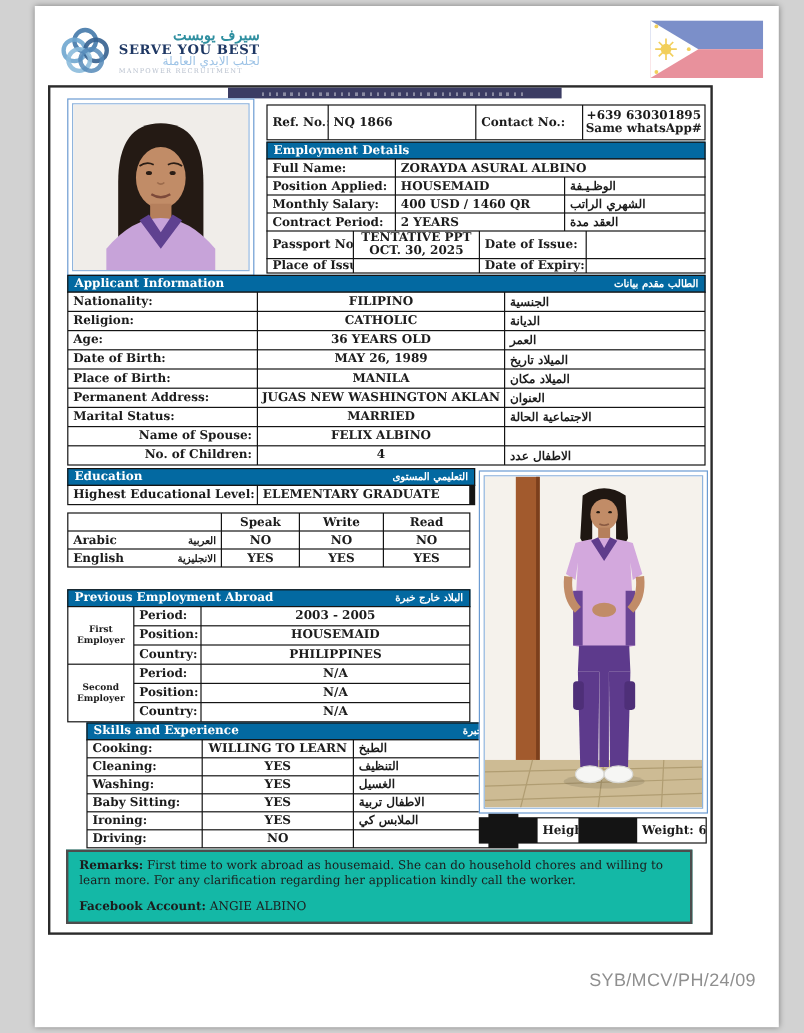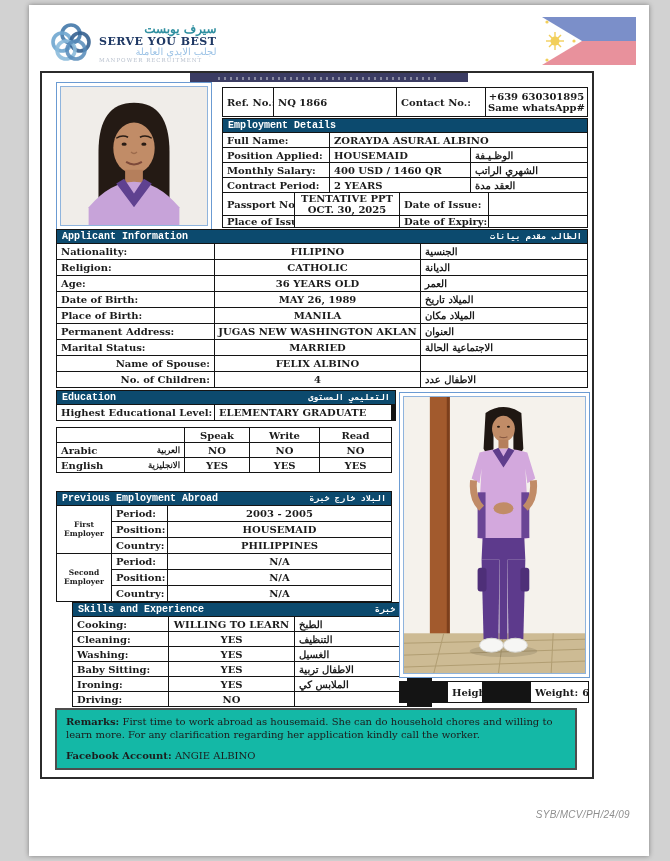--- a/index.html
+++ b/index.html
@@ -47,23 +47,23 @@
   .tbl > div { background:#fff; display:flex; align-items:center; padding:0 4px;
                font-size:10px; font-weight:bold; white-space:nowrap; overflow:hidden; }
   .c   { justify-content:center; padding:0 1px; }
   .r   { justify-content:flex-end; }
   .arb { justify-content:flex-end; font-size:9px; direction:rtl; }
   .small { font-size:8.5px; }
   .two-line { flex-direction:column; align-items:flex-start; justify-content:center;
               line-height:1.15; font-size:9.5px; }
 
   .sec-hdr {
-    height:15px; background:#0c4a6e; border:1px solid #141414; color:#fff;
+    height:15px; background:#0369a1; border:1px solid #141414; color:#fff;
     display:flex; align-items:center; justify-content:space-between; padding:0 5px;
-    font-size:10px; font-weight:bold;font-family:Liberation Mono, monospace;
+    font-size:10px; font-weight:bold;
   }
   .sec-hdr .hdr-arb { font-size:8.5px; direction:rtl; }
   .stack > * + * { margin-top:-1px; }
 
   
   .ref-table    { left:222px; top:87px;  width:366px; grid-template-columns:50px 122px 88px 101px; grid-auto-rows:28px; }
   .emp-section  { left:222px; top:118px; width:366px; }
   .emp-name     { grid-template-columns:106px 257px; grid-auto-rows:14px; }
   .emp-rows     { grid-template-columns:106px 140px 116px; grid-auto-rows:14px; }
   .emp-pass     { grid-template-columns:71px 104px 88px 98px; grid-auto-rows:22px; }
@@ -86,21 +86,21 @@
 
   
   .remarks-box {
     left:55px; top:708px; width:522px; height:62px; border:2px solid #4d4d4d;
     padding:5px 9px; font-size:10px; line-height:1.3; background:#14b8a6;
   }
   .remarks-box b { font-weight:bold; }
   .remarks-fb { margin-top:8px; }
   .footer-code {
     left:430px; top:809px; width:200px; text-align:right;
-    font-family:"Liberation Sans", sans-serif; font-size:10px; color:#8f8f8f; letter-spacing:.3px;font-style:italic;
+    font-family:"Liberation Sans", sans-serif; font-size:15px; color:#8f8f8f; letter-spacing:.3px;
   }
 </style>
 </head>
 <body>
 
 <div class="page"></div>
 
 <div class="abs logo-wrap">
   <svg width="42" height="42" viewBox="0 0 42 42">
     <circle cx="21" cy="12" r="9" fill="none" stroke="#4d7fae" stroke-width="3.6" opacity=".95"></circle>

